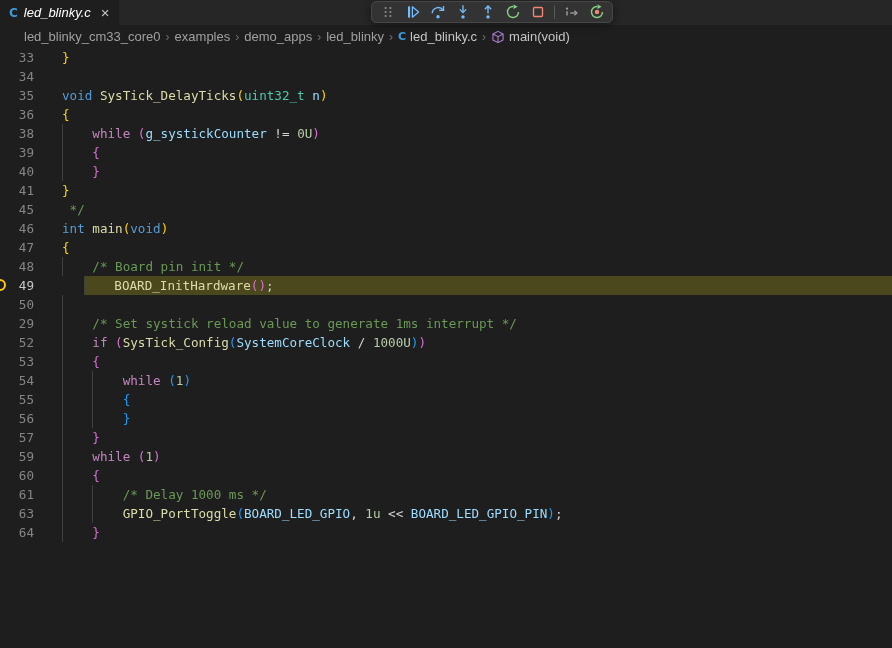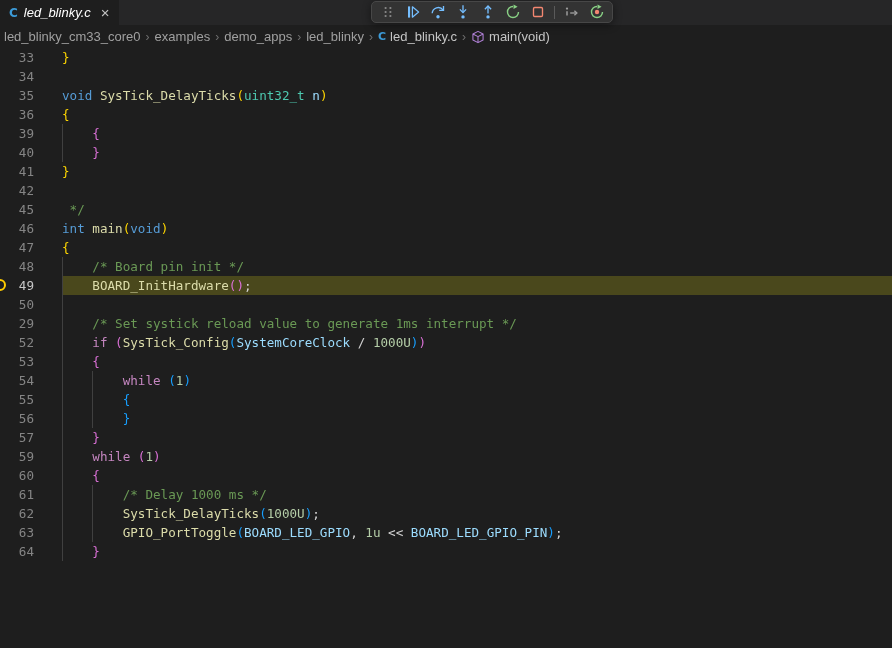--- a/index.html
+++ b/index.html
@@ -18,38 +18,38 @@
   .dbgbar{position:absolute;left:371px;top:1px;height:22px;display:flex;align-items:center;
           gap:4px;padding:0 5px;background:#333333;border:1px solid #474747;border-radius:5px;
           box-shadow:0 2px 8px rgba(0,0,0,.45);z-index:5;box-sizing:border-box;}
   .dbgbar .dbtn{width:21px;height:20px;display:flex;align-items:center;justify-content:center;
           background:transparent;border:none;padding:0;cursor:pointer;}
   .dbgbar .grip{cursor:grab;}
   .dbgbar .sep{width:1px;height:13px;background:#5a5a5a;margin:0 2px;}
   .dbgbar svg{display:block;}
 
   
-  .breadcrumbs{height:23px;display:flex;align-items:center;padding-left:4px;font-size:13px;
+  .breadcrumbs{height:23px;display:flex;align-items:center;padding-left:24px;font-size:13px;
                color:#a0a0a0;background:#1e1e1e;white-space:nowrap;}
   .crumb{display:inline-flex;align-items:center;gap:4px;cursor:pointer;}
   .crumb.bright{color:#c5c5c5;}
   .crumb .cicon{font-weight:bold;font-size:11px;color:#3c9bd8;font-family:"DejaVu Sans",sans-serif;}
   .crumb-sep{color:#6f6f6f;margin:0 5px;font-size:12px;}
 
   
   .editor{position:relative;}
   .line{display:flex;height:19px;line-height:19px;
         font-family:"DejaVu Sans Mono",monospace;font-size:12.6px;justify-content:center;}
   .gutter{width:62px;flex:none;position:relative;color:#858585;text-align:right;
           padding-right:28px;box-sizing:border-box;cursor:pointer;}
   .gutter .num.current{color:#c6c6c6;}
   .marker{position:absolute;left:-6px;top:3px;width:12px;height:12px;border:2px solid #ffcc00;
           border-radius:50%;box-sizing:border-box;}
   .code{flex:1;position:relative;white-space:pre;color:#d4d4d4;cursor:text;}
-  .line.hl .code{background:#4a481c;}
+  .line.hl .code{background:#4a481c;margin-left:22px;}
   .iguide{position:absolute;top:0;bottom:0;width:1px;background:#404040;}
 </style>
 <style>.tk-pl{color:#d4d4d4}.tk-kw{color:#569cd6}.tk-ctl{color:#c586c0}.tk-fn{color:#dcdcaa}.tk-typ{color:#4ec9b0}.tk-var{color:#9cdcfe}.tk-num{color:#b5cea8}.tk-com{color:#6a9955}.tk-doc{color:#569cd6}.tk-b1{color:#ffd700}.tk-b2{color:#da70d6}.tk-b3{color:#179fff}</style></head>
 <body>
 
 <div id="app">
 
   <div class="tabbar">
     <div class="tab">
       <span class="ficon">C</span>
@@ -186,34 +186,34 @@
       </div>
       <div class="line">
         <div class="gutter"><span class="num">35</span></div>
         <div class="code"><span class="tk-kw">void</span><span class="tk-pl"> </span><span class="tk-fn">SysTick_DelayTicks</span><span class="tk-b1">(</span><span class="tk-typ">uint32_t</span><span class="tk-pl"> </span><span class="tk-var">n</span><span class="tk-b1">)</span></div>
       </div>
       <div class="line">
         <div class="gutter"><span class="num">36</span></div>
         <div class="code"><span class="tk-b1">{</span></div>
       </div>
       <div class="line">
+        <div class="gutter"><span class="num">38</span></div>
+        <div class="code"><span class="iguide" style="left: 0px;"></span><span class="tk-pl">    </span><span class="tk-ctl">while</span><span class="tk-pl"> </span><span class="tk-b2">(</span><span class="tk-var">g_systickCounter</span><span class="tk-pl"> != </span><span class="tk-num">0U</span><span class="tk-b2">)</span></div>
+      </div>
+      <div class="line">
         <div class="gutter"><span class="num">39</span></div>
         <div class="code"><span class="iguide" style="left: 0px;"></span><span class="tk-pl">    </span><span class="tk-b2">{</span></div>
       </div>
       <div class="line">
         <div class="gutter"><span class="num">40</span></div>
         <div class="code"><span class="iguide" style="left: 0px;"></span><span class="tk-pl">    </span><span class="tk-b2">}</span></div>
       </div>
       <div class="line">
         <div class="gutter"><span class="num">41</span></div>
         <div class="code"><span class="tk-b1">}</span></div>
-      </div>
-      <div class="line">
-        <div class="gutter"><span class="num">42</span></div>
-        <div class="code"></div>
       </div>
       <div class="line">
         <div class="gutter"><span class="num">45</span></div>
         <div class="code"><span class="tk-com"> */</span></div>
       </div>
       <div class="line">
         <div class="gutter"><span class="num">46</span></div>
         <div class="code"><span class="tk-kw">int</span><span class="tk-pl"> </span><span class="tk-fn">main</span><span class="tk-b1">(</span><span class="tk-kw">void</span><span class="tk-b1">)</span></div>
       </div>
       <div class="line">
@@ -266,24 +266,20 @@
       </div>
       <div class="line">
         <div class="gutter"><span class="num">60</span></div>
         <div class="code"><span class="iguide" style="left: 0px;"></span><span class="tk-pl">    </span><span class="tk-b2">{</span></div>
       </div>
       <div class="line">
         <div class="gutter"><span class="num">61</span></div>
         <div class="code"><span class="iguide" style="left: 0px;"></span><span class="iguide" style="left: 30.36px;"></span><span class="tk-pl">        </span><span class="tk-com">/* Delay 1000 ms */</span></div>
       </div>
       <div class="line">
-        <div class="gutter"><span class="num">62</span></div>
-        <div class="code"><span class="iguide" style="left: 0px;"></span><span class="iguide" style="left: 30.36px;"></span><span class="tk-pl">        </span><span class="tk-fn">SysTick_DelayTicks</span><span class="tk-b3">(</span><span class="tk-num">1000U</span><span class="tk-b3">)</span><span class="tk-pl">;</span></div>
-      </div>
-      <div class="line">
         <div class="gutter"><span class="num">63</span></div>
         <div class="code"><span class="iguide" style="left: 0px;"></span><span class="iguide" style="left: 30.36px;"></span><span class="tk-pl">        </span><span class="tk-fn">GPIO_PortToggle</span><span class="tk-b3">(</span><span class="tk-var">BOARD_LED_GPIO</span><span class="tk-pl">, </span><span class="tk-num">1u</span><span class="tk-pl"> &lt;&lt; </span><span class="tk-var">BOARD_LED_GPIO_PIN</span><span class="tk-b3">)</span><span class="tk-pl">;</span></div>
       </div>
       <div class="line">
         <div class="gutter"><span class="num">64</span></div>
         <div class="code"><span class="iguide" style="left: 0px;"></span><span class="tk-pl">    </span><span class="tk-b2">}</span></div>
       </div>
     </div>
 
 </div>

